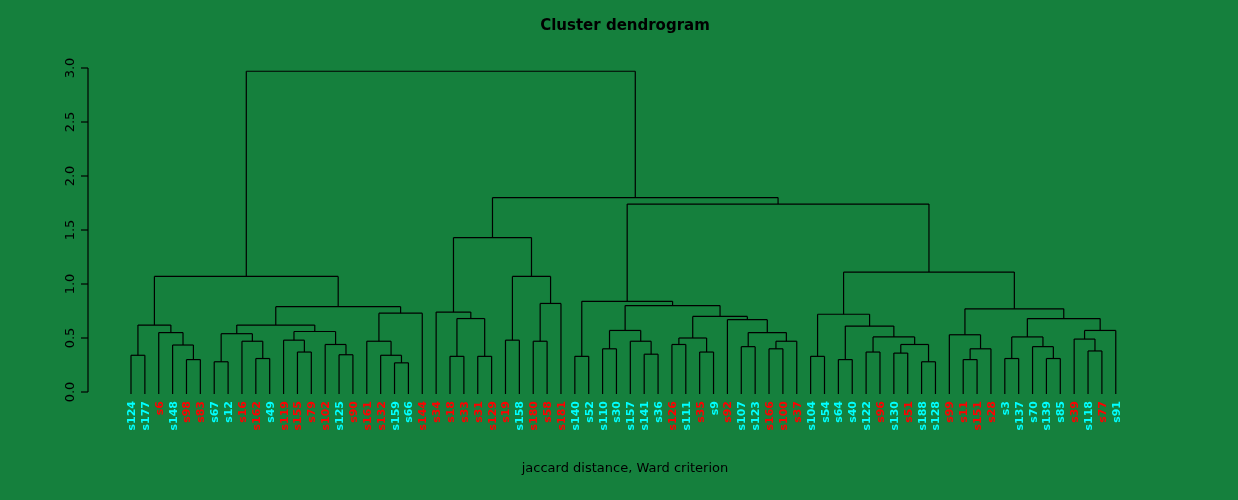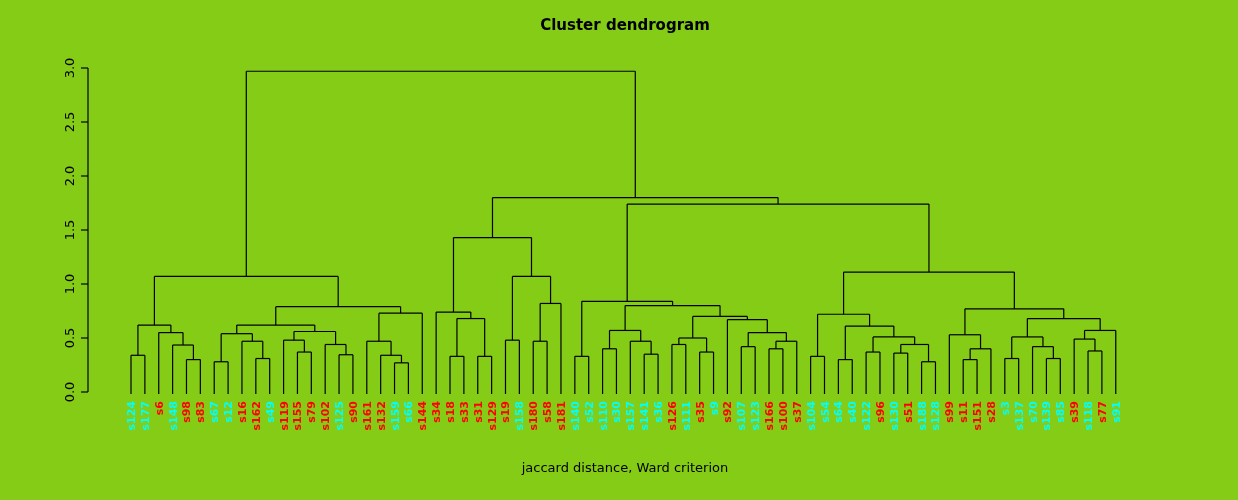--- a/index.html
+++ b/index.html
@@ -1,16 +1,16 @@
 <!DOCTYPE html>
 <html><head>
 <meta charset="utf-8">
 <style>
   html,body{margin:0;padding:0;background:#ffffff;}
-  .page{position:relative;width:1238px;height:500px;background:#84cc16;
+  .page{position:relative;width:1238px;height:500px;background:#15803d;
         font-family:"DejaVu Sans","Liberation Sans",sans-serif;}
   svg{position:absolute;left:0;top:0;}
   .chart-title{font-size:15px;font-weight:bold;fill:#000;}
   .axis-caption{font-size:13px;fill:#000;}
   .tick-label{font-size:13px;fill:#000;}
   .leaf-label{font-size:11px;font-weight:bold;}
   .dline{stroke:#000;stroke-width:1.2;fill:none;}
   .aline{stroke:#000;stroke-width:1.2;fill:none;}
 </style>
 </head>

